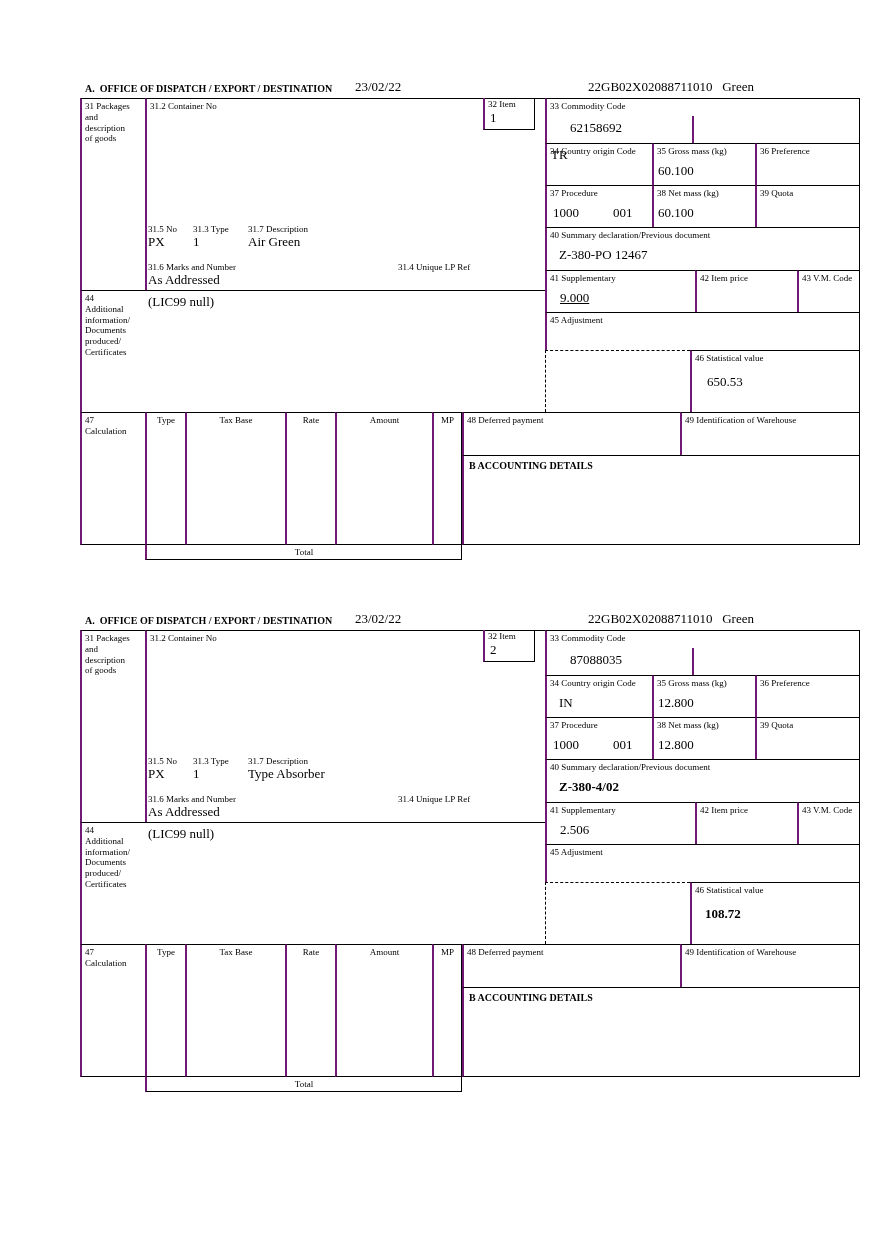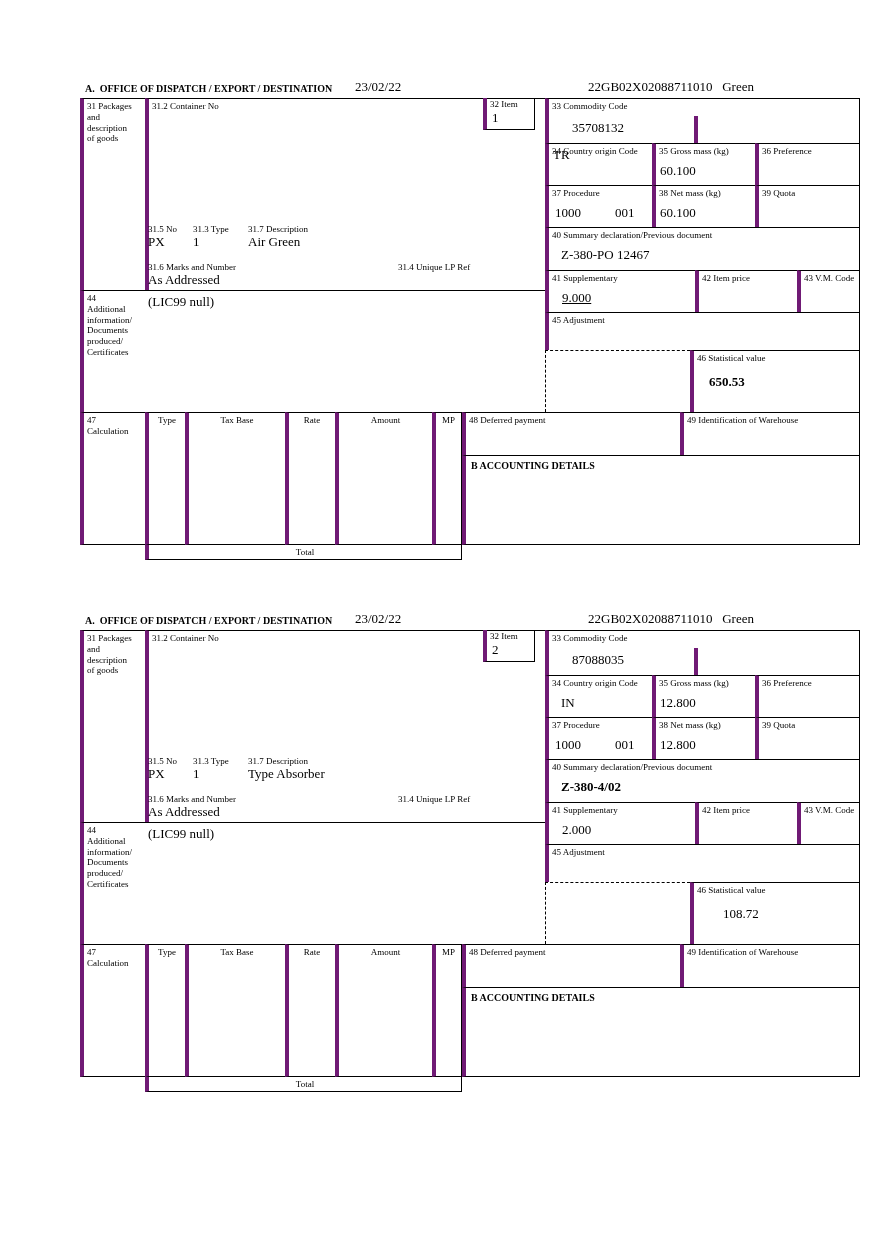--- a/index.html
+++ b/index.html
@@ -14,21 +14,21 @@
   .block { position:absolute; left:0; width:882px; height:500px; }
   .abs { position:absolute; }
   .val { font-size:13px; line-height:1.1; }
   .lbl { font-size:9px; line-height:1.2; }
   .pre { white-space:pre-line; }
   .hdr-title { left:85px; top:3px; font-size:10px; font-weight:bold; white-space:pre;text-align:center; }
   .hdr-date  { left:355px; top:0; }
   .hdr-ref   { left:588px; top:0; white-space:pre; }
   .table { position:absolute; left:80px; top:18px; width:781px; height:463px; }
   .cell { position:absolute; padding:2px 3px; }
-  .bl { border-left:4px solid #701a75; }
+  .bl { border-left:2px solid #701a75; }
   .bt { border-top:1px solid #000; }
   .br { border-right:1px solid #000; }
   .bb { border-bottom:1px solid #000; }
   .dl { border-left:1px dashed #000; }
   .dt { border-top:1px dashed #000; }
   .bold { font-weight:bold; }
   .center { text-align:center; }
 </style>
 </head>
 <body>
@@ -74,21 +74,21 @@
 Documents
 produced/
 Certificates</div>
       </div>
       <div class="cell bt" style="left:65px;top:192px;width:400px;height:122px;padding:4px 3px;">
         <div class="val">(LIC99 null)</div>
       </div>
 
       <div class="cell bl bt br" style="left:465px;top:0;width:315px;height:45px;">
         <div class="lbl">33 Commodity Code</div>
-        <div class="abs val" style="left:23px;top:22px;">35708132</div>
+        <div class="abs val" style="left:23px;top:22px;">62158692</div>
         <div class="abs bl" style="left:145px;top:17px;width:1px;height:28px;"></div>
       </div>
 
       <div class="cell bl bt" style="left:465px;top:45px;width:107px;height:42px;">
         <div class="lbl">34 Country origin Code</div>
         <div class="abs val" style="left:4px;top:4px;">TR</div>
       </div>
       <div class="cell bl bt" style="left:572px;top:45px;width:103px;height:42px;">
         <div class="lbl">35 Gross mass (kg)</div>
         <div class="abs val" style="left:4px;top:20px;">60.100</div>
@@ -126,21 +126,21 @@
         <div class="lbl">43 V.M. Code</div>
       </div>
 
       <div class="cell bl bt br" style="left:465px;top:214px;width:315px;height:38px;">
         <div class="lbl">45 Adjustment</div>
       </div>
 
       <div class="cell dl dt" style="left:465px;top:252px;width:145px;height:62px;"></div>
       <div class="cell bl bt br" style="left:610px;top:252px;width:170px;height:62px;">
         <div class="lbl">46 Statistical value</div>
-        <div class="abs val" style="left:15px;top:24px;font-weight:bold;">650.53</div>
+        <div class="abs val" style="left:15px;top:24px;">650.53</div>
       </div>
 
       <div class="cell bl bt bb" style="left:0;top:314px;width:65px;height:133px;">
         <div class="lbl pre">47
 Calculation</div>
       </div>
 
       <div class="cell bl bt bb lbl center" style="left:65px;top:314px;width:40px;height:133px;">Type</div>
       <div class="cell bl bt bb lbl center" style="left:105px;top:314px;width:100px;height:133px;">Tax Base</div>
       <div class="cell bl bt bb lbl center" style="left:205px;top:314px;width:50px;height:133px;">Rate</div>
@@ -240,37 +240,37 @@
         <div class="lbl">39 Quota</div>
       </div>
 
       <div class="cell bl bt br" style="left:465px;top:129px;width:315px;height:43px;">
         <div class="lbl">40 Summary declaration/Previous document</div>
         <div class="abs val" style="left:12px;top:20px;font-weight:bold;">Z-380-4/02</div>
       </div>
 
       <div class="cell bl bt" style="left:465px;top:172px;width:150px;height:42px;">
         <div class="lbl">41 Supplementary</div>
-        <div class="abs val" style="left:13px;top:20px;">2.000</div>
+        <div class="abs val" style="left:13px;top:20px;">2.506</div>
       </div>
       <div class="cell bl bt" style="left:615px;top:172px;width:102px;height:42px;">
         <div class="lbl">42 Item price</div>
       </div>
       <div class="cell bl bt br" style="left:717px;top:172px;width:63px;height:42px;">
         <div class="lbl">43 V.M. Code</div>
       </div>
 
       <div class="cell bl bt br" style="left:465px;top:214px;width:315px;height:38px;">
         <div class="lbl">45 Adjustment</div>
       </div>
 
       <div class="cell dl dt" style="left:465px;top:252px;width:145px;height:62px;"></div>
       <div class="cell bl bt br" style="left:610px;top:252px;width:170px;height:62px;">
         <div class="lbl">46 Statistical value</div>
-        <div class="abs val" style="left:29px;top:24px;">108.72</div>
+        <div class="abs val" style="left:13px;top:24px;font-weight:bold;">108.72</div>
       </div>
 
       <div class="cell bl bt bb" style="left:0;top:314px;width:65px;height:133px;">
         <div class="lbl pre">47
 Calculation</div>
       </div>
 
       <div class="cell bl bt bb lbl center" style="left:65px;top:314px;width:40px;height:133px;">Type</div>
       <div class="cell bl bt bb lbl center" style="left:105px;top:314px;width:100px;height:133px;">Tax Base</div>
       <div class="cell bl bt bb lbl center" style="left:205px;top:314px;width:50px;height:133px;">Rate</div>

